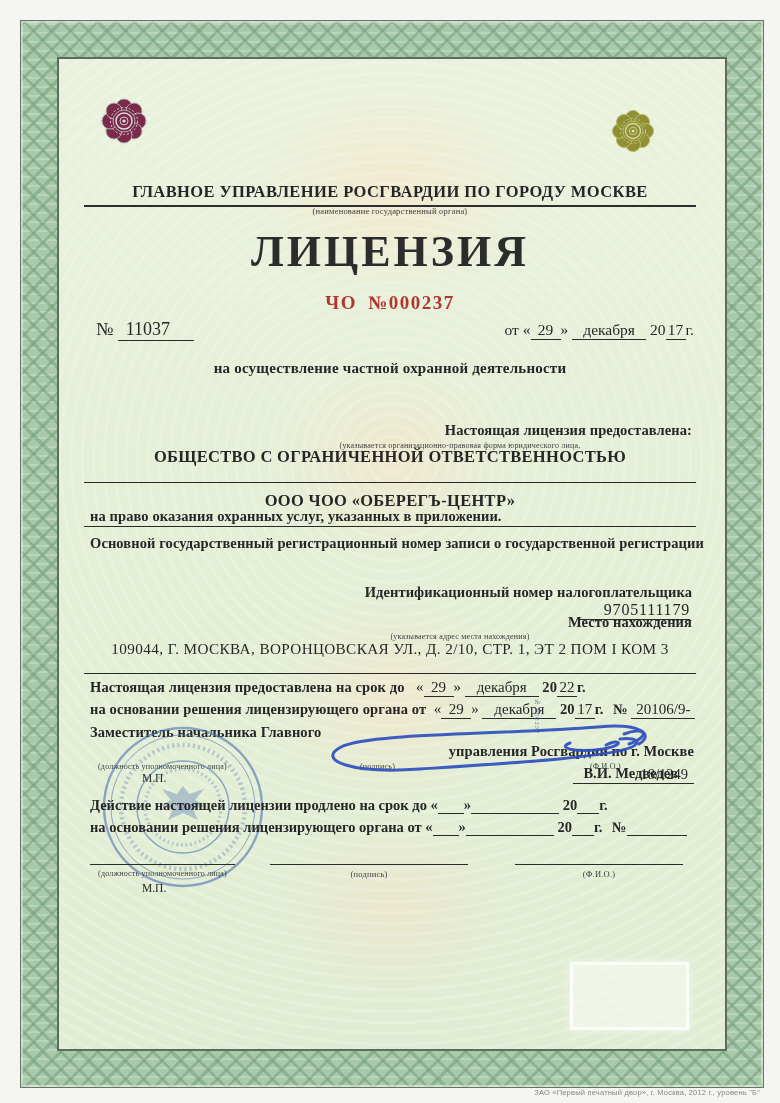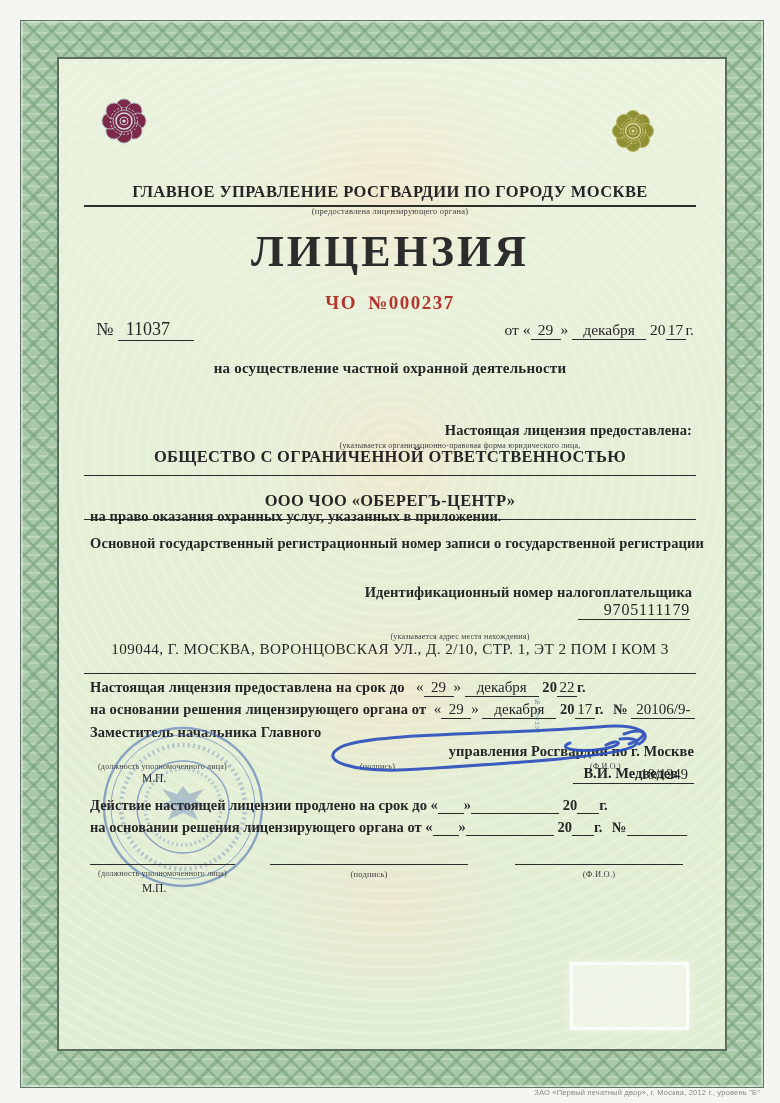--- a/index.html
+++ b/index.html
@@ -44,21 +44,21 @@
 
   #numrow-left{left:96px;top:319px;font-size:18px;}
   #numrow-left .u{padding:0 24px 0 8px;}
   #numrow-right{right:86px;top:321px;font-size:15.5px;}
   #subtitle{left:84px;top:360px;width:612px;font-size:15px;letter-spacing:.2px;}
 
   .lbl145{font-size:14.5px;font-weight:bold;letter-spacing:.1px;}
   #granted-row{left:90px;right:88px;top:422px;}
   #granted-cap{left:290px;top:441px;width:340px;font-size:8px;}
   .grantee-line{left:84px;width:612px;font-weight:bold;font-size:16.5px;letter-spacing:.3px;
-    border-bottom:1.3px solid #2a2a2a;padding-bottom:8px;}
+    border-bottom:1.3px solid #2a2a2a;padding-bottom:15px;}
   #grantee1{top:447px;} #grantee2{top:469px;} #grantee3{top:491px;}
   #grantee-note{left:90px;top:508px;}
 
   #ogrn1{left:90px;top:535px;}
   #ogrn-row{left:90px;right:88px;top:554px;}
   #inn-row{left:90px;right:88px;top:584px;}
   .valtext{font-size:16px;font-weight:normal;letter-spacing:.8px;}
   #loc-row{left:90px;right:88px;top:614px;}
   #loc-cap{left:290px;top:632px;width:340px;font-size:8px;}
   #addr{left:84px;top:640px;width:612px;font-size:15.2px;letter-spacing:.4px;
@@ -138,21 +138,21 @@
           <circle cx="0" cy="0" r="10"></circle>
       </g>
       <circle r="7.5" fill="none" stroke="#d8d8a0" stroke-width="1.3"></circle>
       <circle r="3.8" fill="none" stroke="#cccc8e" stroke-width="1"></circle>
       <circle r="1.5" fill="#e0e0b2"></circle>
       <circle r="12.5" fill="none" stroke="#c9c987" stroke-width="1" stroke-dasharray="2 2"></circle>
     </g>
   </svg>
 
   <div id="authority" class="abs center b">ГЛАВНОЕ УПРАВЛЕНИЕ РОСГВАРДИИ ПО ГОРОДУ МОСКВЕ</div>
-  <div id="authority-cap" class="abs center cap">(предоставлена лицензирующего органа)</div>
+  <div id="authority-cap" class="abs center cap">(наименование государственный органа)</div>
   <div id="title" class="abs center b">ЛИЦЕНЗИЯ</div>
   <div id="serial" class="abs center b">ЧО №000237</div>
 
   <div id="numrow-left" class="abs nowrap">
     <span>№</span>
     <span class="u">11037</span>
   </div>
   <div id="numrow-right" class="abs nowrap">
     <span>от «</span><span class="u dayu">29</span><span>»</span>
     <span class="u monthu">декабря</span>
@@ -167,20 +167,24 @@
   </div>
   <div id="granted-cap" class="abs center cap">(указывается организационно-правовая форма юридического лица,</div>
   <div id="grantee1" class="abs center grantee-line">ОБЩЕСТВО С ОГРАНИЧЕННОЙ ОТВЕТСТВЕННОСТЬЮ</div>
   <div id="grantee3" class="abs center grantee-line">ООО ЧОО «ОБЕРЕГЪ-ЦЕНТР»</div>
   <div id="grantee-note" class="abs lbl145">на право оказания охранных услуг, указанных в приложении.</div>
 
   <div id="ogrn1" class="abs lbl145">Основной государственный регистрационный номер записи о государственной регистрации</div>
   <div id="inn-row" class="abs fillrow">
     <span class="lbl145">Идентификационный номер налогоплательщика</span>
     <span class="fillv"><span class="valtext" style="padding-left:26px;">9705111179</span></span>
+  </div>
+  <div id="loc-row" class="abs fillrow">
+    <span class="lbl145">Место нахождения</span>
+    <span class="fill"></span>
   </div>
   <div id="loc-cap" class="abs center cap">(указывается адрес места нахождения)</div>
   <div id="addr" class="abs center">109044, Г. МОСКВА, ВОРОНЦОВСКАЯ УЛ., Д. 2/10, СТР. 1, ЭТ 2 ПОМ I КОМ 3</div>
 
   <div id="term-line" class="abs nowrap">
     <span class="lbl145">Настоящая лицензия  предоставлена  на  срок до</span>
     <span class="dt" style="margin-left:8px;">«</span><span class="u dayu dt">29</span><span class="dt">»</span>
     <span class="u monthu dt">декабря</span>
     <span class="lbl145">20</span><span class="u yearu dt">22</span><span class="lbl145">г.</span>
   </div>

